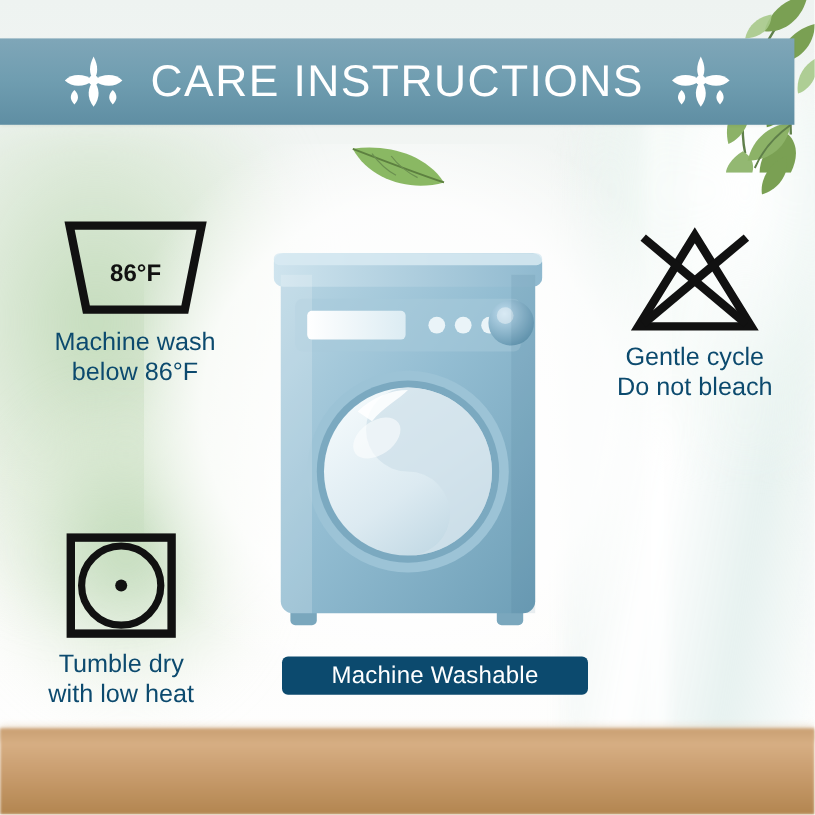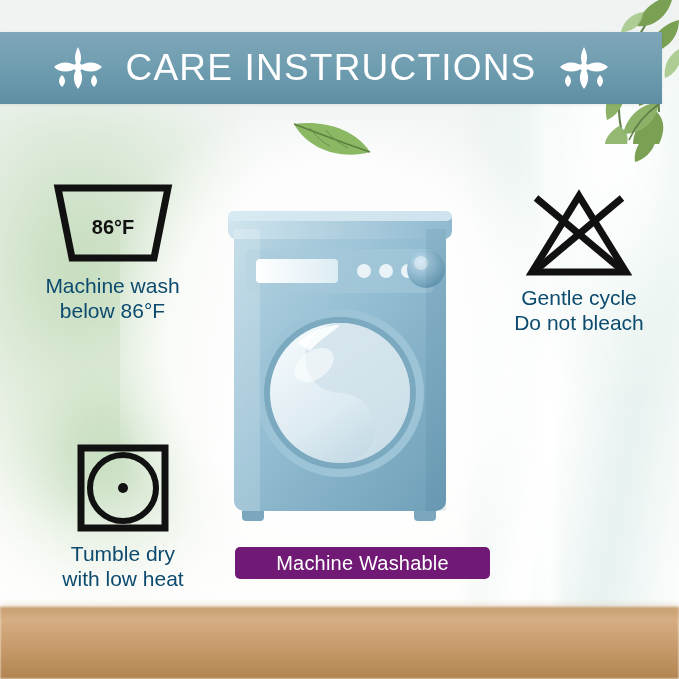--- a/index.html
+++ b/index.html
@@ -103,36 +103,36 @@
     text-align: center;
     color: #0c4a6e;
     font-size: 21px;
     line-height: 1.18;
     margin-top: 6px;
     white-space: pre-line;
   }
 
   .cell-wash   { left: 10px;  top: 176px; width: 205px; }
   .cell-bleach { left: 484px; top: 188px; width: 190px; }
-  .cell-tumble { left: 28px;  top: 440px; width: 190px; }
+  .cell-tumble { left: 6px;  top: 440px; width: 190px; }
   .cell-iron   { left: 490px; top: 440px; width: 186px; }
 
   .cell-wash .cap, .cell-tumble .cap { }
   .temp-label {
     font-size: 20px;
     font-weight: 700;
     fill: #111;
   }
 
   
   .pill {
     position: absolute;
     left: 235px; top: 547px;
     width: 255px; height: 32px;
-    background: #701a75;
+    background: #0c4a6e;
     border-radius: 5px;
     color: #ffffff;
     font-size: 20px;
     display: flex; align-items: center; justify-content: center;
     letter-spacing: 0.2px;
   }
 </style>
 </head>
 <body>
 

